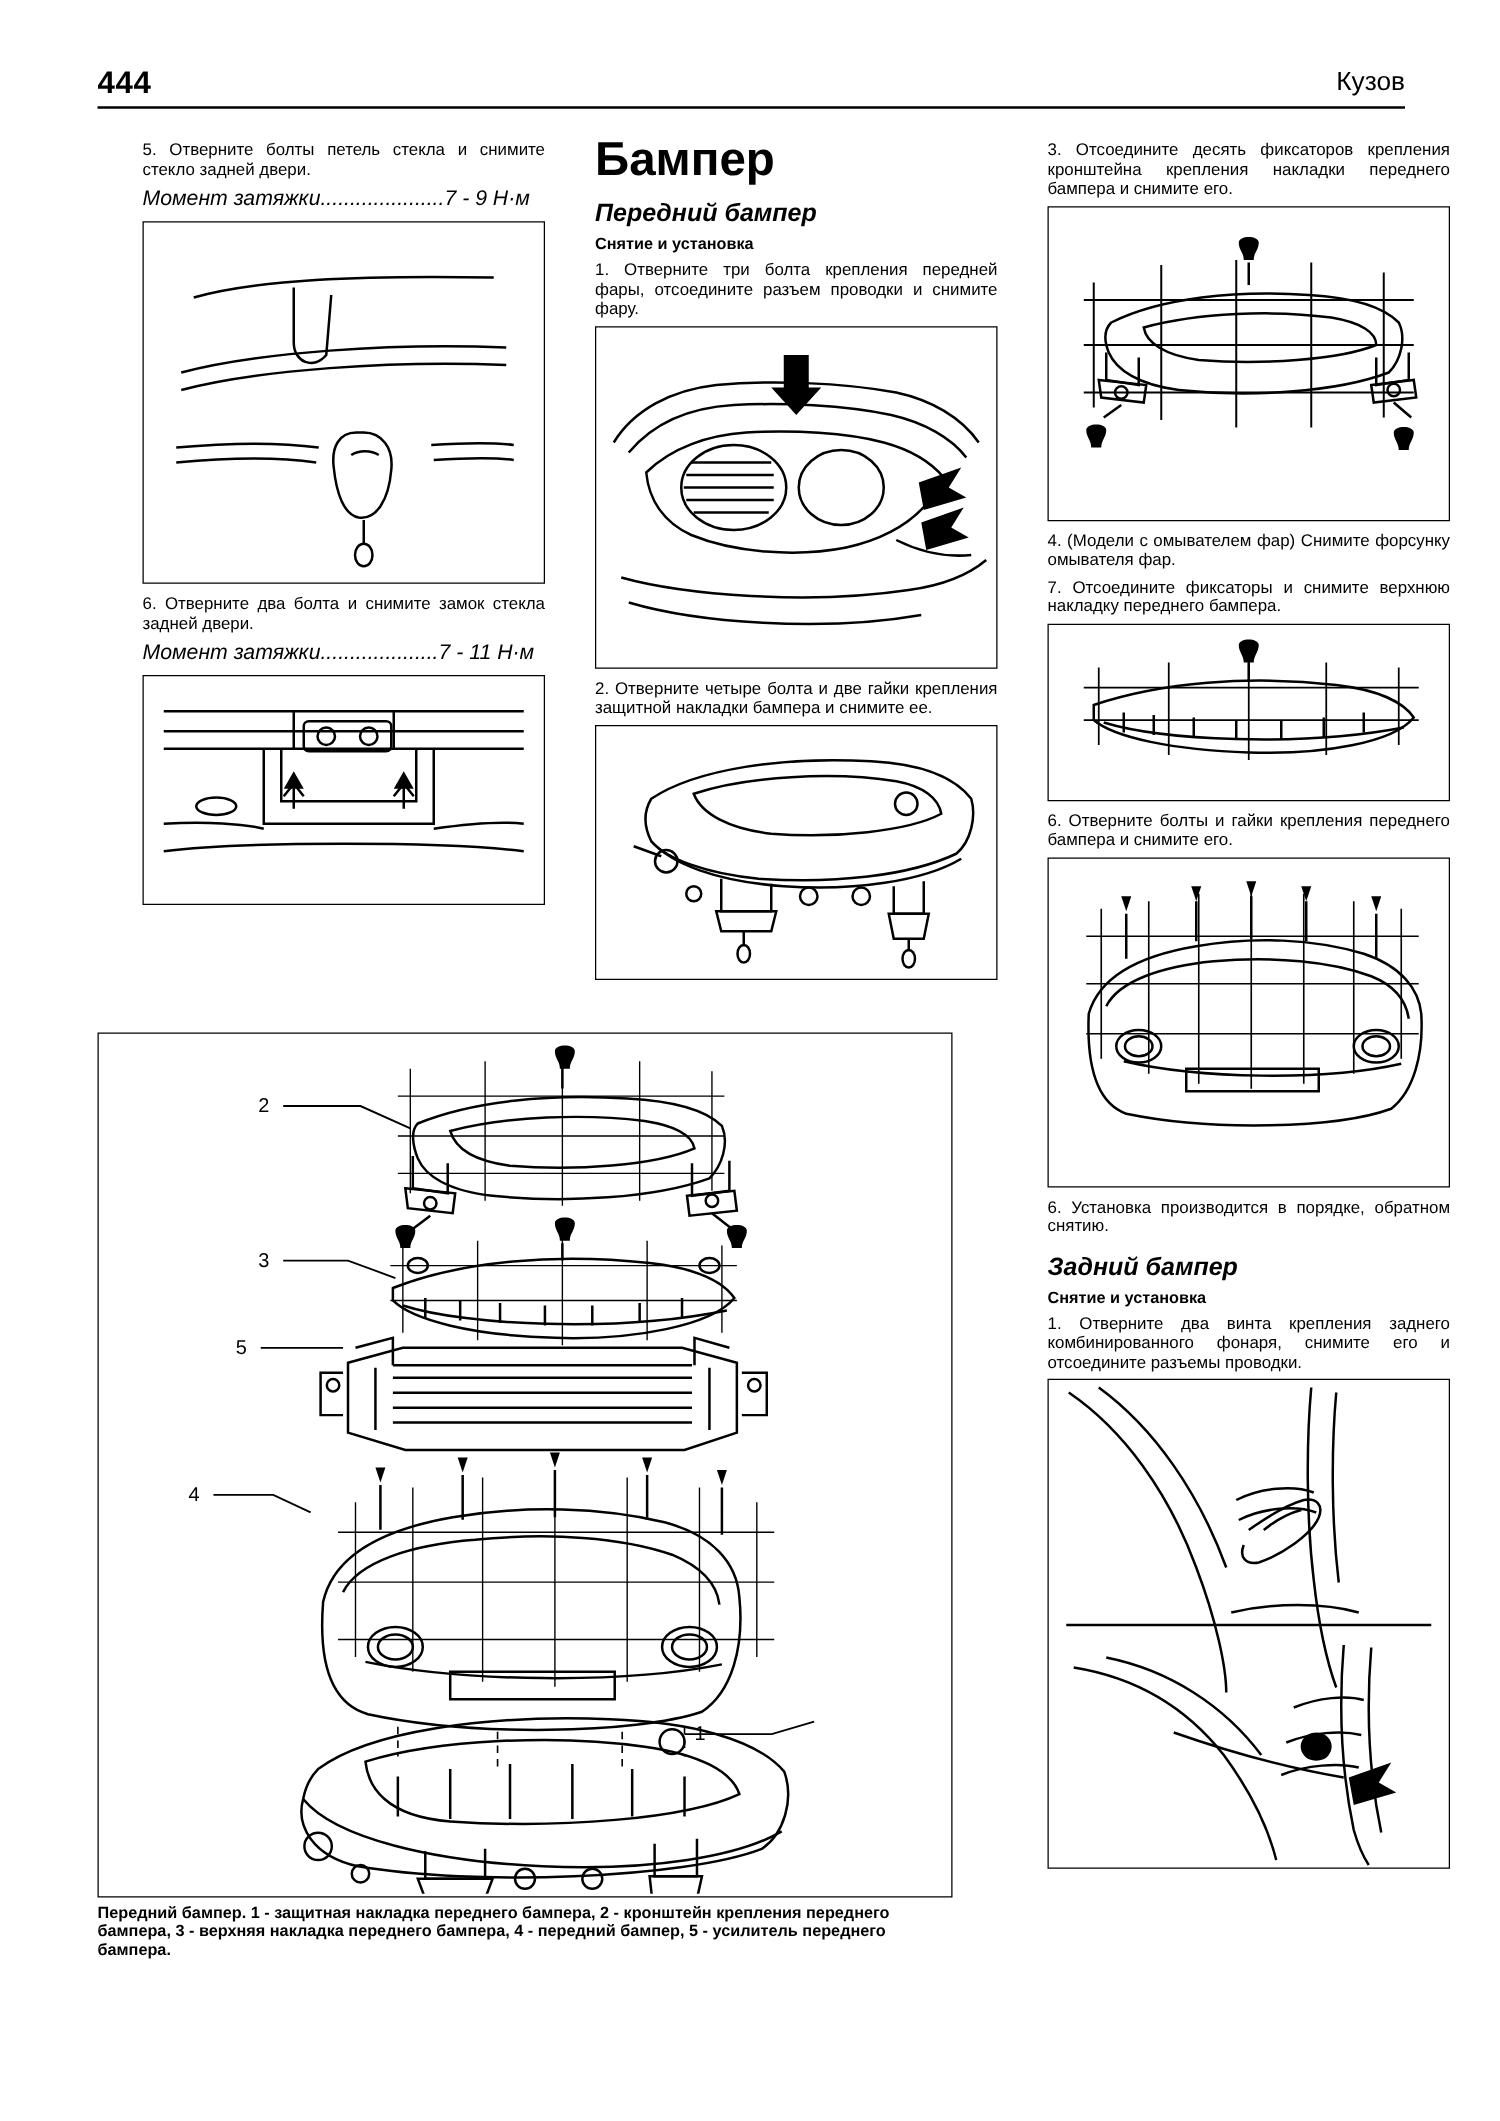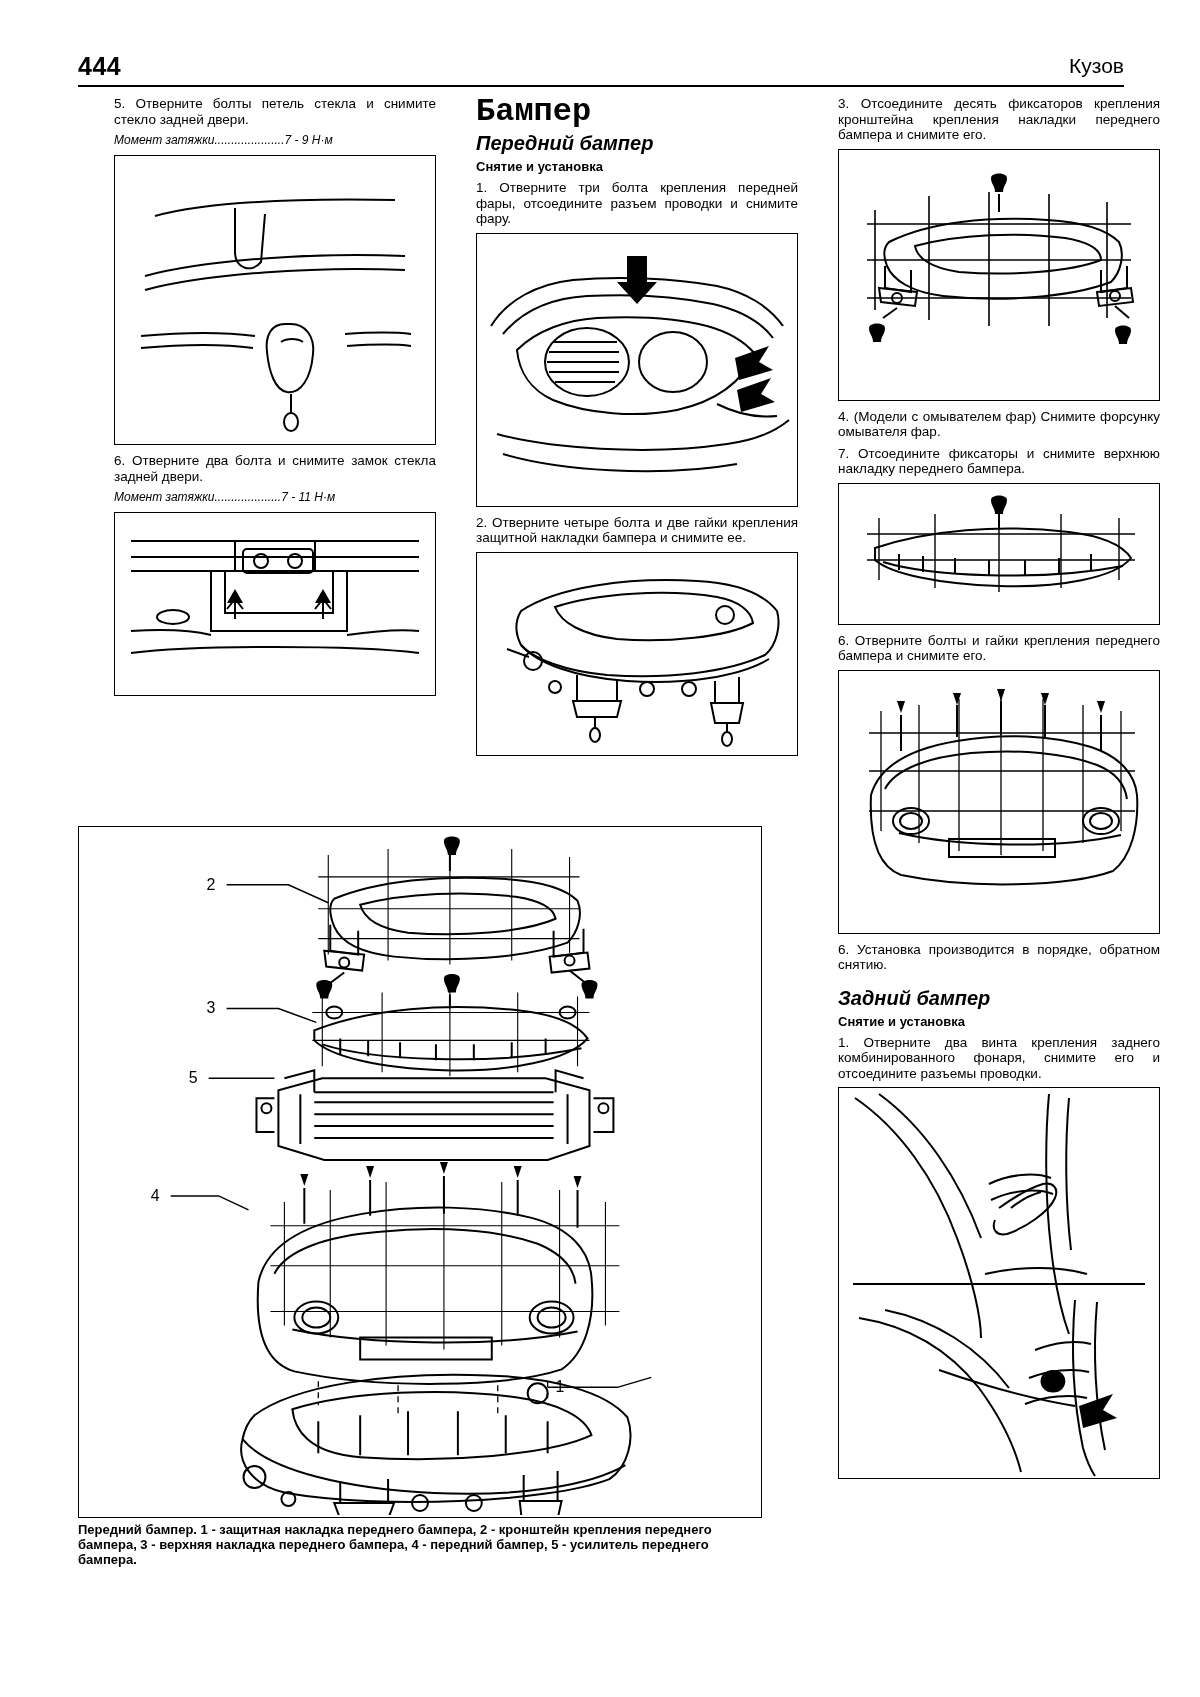--- a/index.html
+++ b/index.html
@@ -35,43 +35,43 @@
     position:absolute;left:0;right:0;top:33px;
     border-top:2px solid #000;
   }
   
   .columns{
     position:absolute;
     top:44px;left:0;right:0;bottom:0;
   }
   .col{
     position:absolute;
-    top:0;
+    top:16px;
     width:322px;
     padding-left:36px;
   }
   .col1{left:0;}
   .col2{left:362px;}
   .col3{left:724px;}
 
   p.txt{
     margin:0 0 6px 0;
     font-size:13.5px;
     line-height:15.5px;
     text-align:justify;
   }
   .ital{
     font-style:italic;
-    font-size:12px;
+    font-size:17px;
     margin:0 0 8px 0;
     white-space:nowrap;
     overflow:hidden;
   }
   .h1{
-    font-size:32px;font-weight:bold;margin:0 0 4px 0;line-height:32px;font-family:Liberation Mono, monospace;
+    font-size:38px;font-weight:bold;margin:0 0 16px 0;line-height:32px;
   }
   .h2{
     font-size:20px;font-weight:bold;font-style:italic;margin:2px 0 4px 0;
   }
   .h3{
     font-size:13px;font-weight:bold;margin:0 0 6px 0;
   }
   .fig{
     border:1px solid #000;
     background:#fff;

